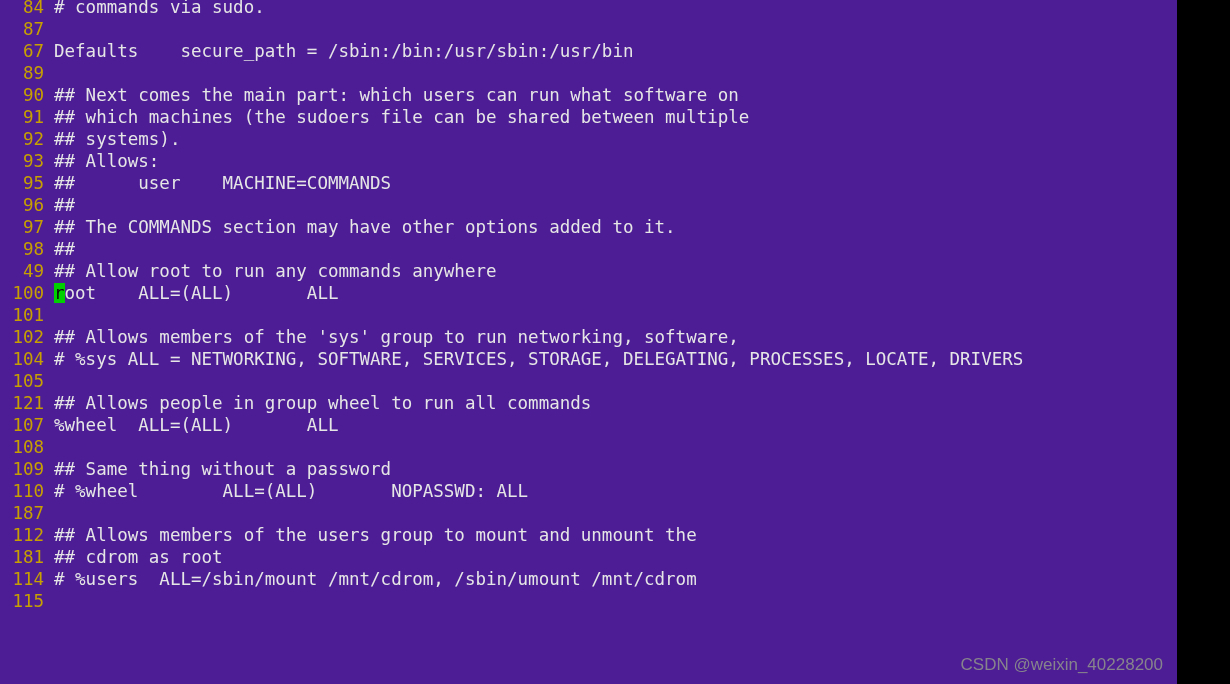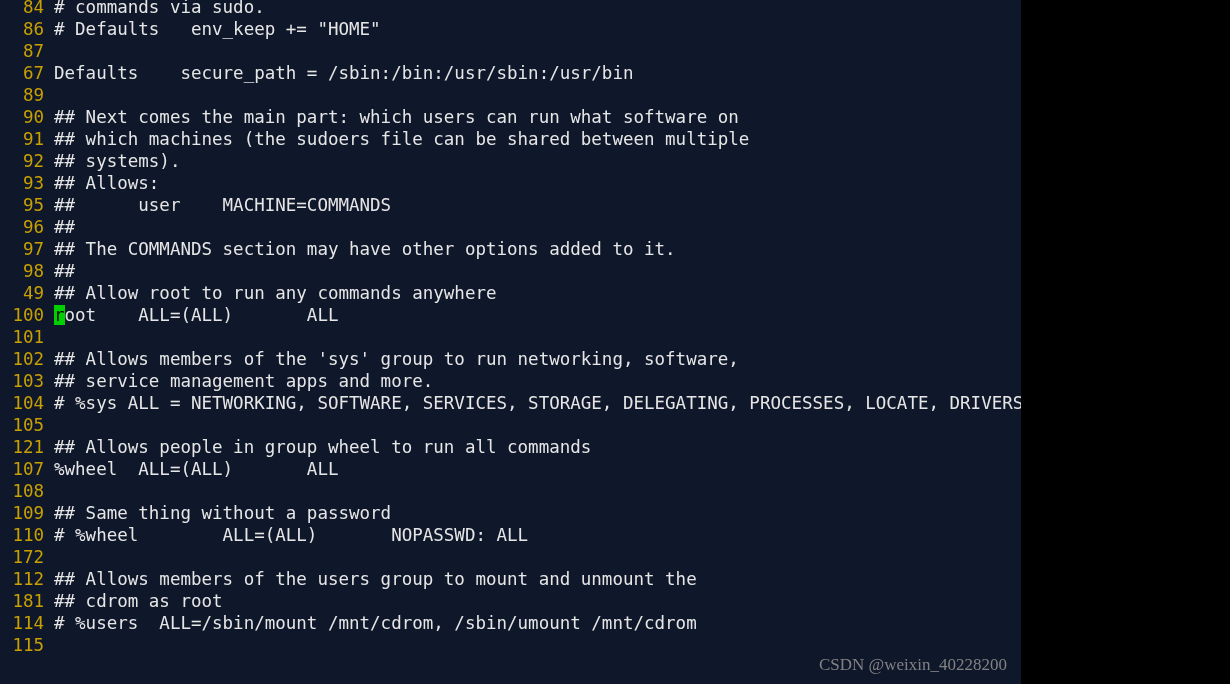--- a/index.html
+++ b/index.html
@@ -10,23 +10,23 @@
   }
   body {
     width: 1230px;
     height: 684px;
     overflow: hidden;
     font-family: "DejaVu Sans Mono", "Liberation Mono", monospace;
   }
 
   #terminal {
     position: relative;
-    width: 1021px;
+    width: 1177px;
     height: 684px;
-    background: #0f172a;
+    background: #4c1d95;
     overflow: hidden;
   }
 
   #editor-buffer {
     position: absolute;
     left: 0;
     
     top: -4px;
     width: 1230px;
   }
@@ -66,60 +66,58 @@
     background: #00d000;
     color: #0a0a0a;
     display: inline;
   }
 
   #watermark {
     position: absolute;
     right: 14px;
     bottom: 8px;
     color: #8c8c8c;
-    font-family: Liberation Serif, serif;
+    font-family: Liberation Sans, sans-serif;
     font-size: 17px;
     line-height: 22px;
     white-space: pre;
     opacity: 0.92;
     pointer-events: none;
   }
 </style>
 </head>
 <body>
 
 <div id="terminal">
 
   <div id="editor-buffer">
       <div class="code-line"><span class="lineno">84</span><span class="linetext"># commands via sudo.</span></div>
-      <div class="code-line"><span class="lineno">86</span><span class="linetext"># Defaults   env_keep += "HOME"</span></div>
       <div class="code-line"><span class="lineno">87</span><span class="linetext"></span></div>
       <div class="code-line"><span class="lineno">67</span><span class="linetext">Defaults    secure_path = /sbin:/bin:/usr/sbin:/usr/bin</span></div>
       <div class="code-line"><span class="lineno">89</span><span class="linetext"></span></div>
       <div class="code-line"><span class="lineno">90</span><span class="linetext">## Next comes the main part: which users can run what software on</span></div>
       <div class="code-line"><span class="lineno">91</span><span class="linetext">## which machines (the sudoers file can be shared between multiple</span></div>
       <div class="code-line"><span class="lineno">92</span><span class="linetext">## systems).</span></div>
       <div class="code-line"><span class="lineno">93</span><span class="linetext">## Allows:</span></div>
       <div class="code-line"><span class="lineno">95</span><span class="linetext">##      user    MACHINE=COMMANDS</span></div>
       <div class="code-line"><span class="lineno">96</span><span class="linetext">##</span></div>
       <div class="code-line"><span class="lineno">97</span><span class="linetext">## The COMMANDS section may have other options added to it.</span></div>
       <div class="code-line"><span class="lineno">98</span><span class="linetext">##</span></div>
       <div class="code-line"><span class="lineno">49</span><span class="linetext">## Allow root to run any commands anywhere</span></div>
       <div class="code-line"><span class="lineno">100</span><span class="linetext"><span class="cursor-block">r</span><span>oot    ALL=(ALL)       ALL</span></span></div>
       <div class="code-line"><span class="lineno">101</span><span class="linetext"></span></div>
       <div class="code-line"><span class="lineno">102</span><span class="linetext">## Allows members of the 'sys' group to run networking, software,</span></div>
-      <div class="code-line"><span class="lineno">103</span><span class="linetext">## service management apps and more.</span></div>
       <div class="code-line"><span class="lineno">104</span><span class="linetext"># %sys ALL = NETWORKING, SOFTWARE, SERVICES, STORAGE, DELEGATING, PROCESSES, LOCATE, DRIVERS</span></div>
       <div class="code-line"><span class="lineno">105</span><span class="linetext"></span></div>
       <div class="code-line"><span class="lineno">121</span><span class="linetext">## Allows people in group wheel to run all commands</span></div>
       <div class="code-line"><span class="lineno">107</span><span class="linetext">%wheel  ALL=(ALL)       ALL</span></div>
       <div class="code-line"><span class="lineno">108</span><span class="linetext"></span></div>
       <div class="code-line"><span class="lineno">109</span><span class="linetext">## Same thing without a password</span></div>
       <div class="code-line"><span class="lineno">110</span><span class="linetext"># %wheel        ALL=(ALL)       NOPASSWD: ALL</span></div>
-      <div class="code-line"><span class="lineno">172</span><span class="linetext"></span></div>
+      <div class="code-line"><span class="lineno">187</span><span class="linetext"></span></div>
       <div class="code-line"><span class="lineno">112</span><span class="linetext">## Allows members of the users group to mount and unmount the</span></div>
       <div class="code-line"><span class="lineno">181</span><span class="linetext">## cdrom as root</span></div>
       <div class="code-line"><span class="lineno">114</span><span class="linetext"># %users  ALL=/sbin/mount /mnt/cdrom, /sbin/umount /mnt/cdrom</span></div>
       <div class="code-line"><span class="lineno">115</span><span class="linetext"></span></div>
     </div>
 
   <div id="watermark">CSDN @weixin_40228200</div>
 
 </div>
 

